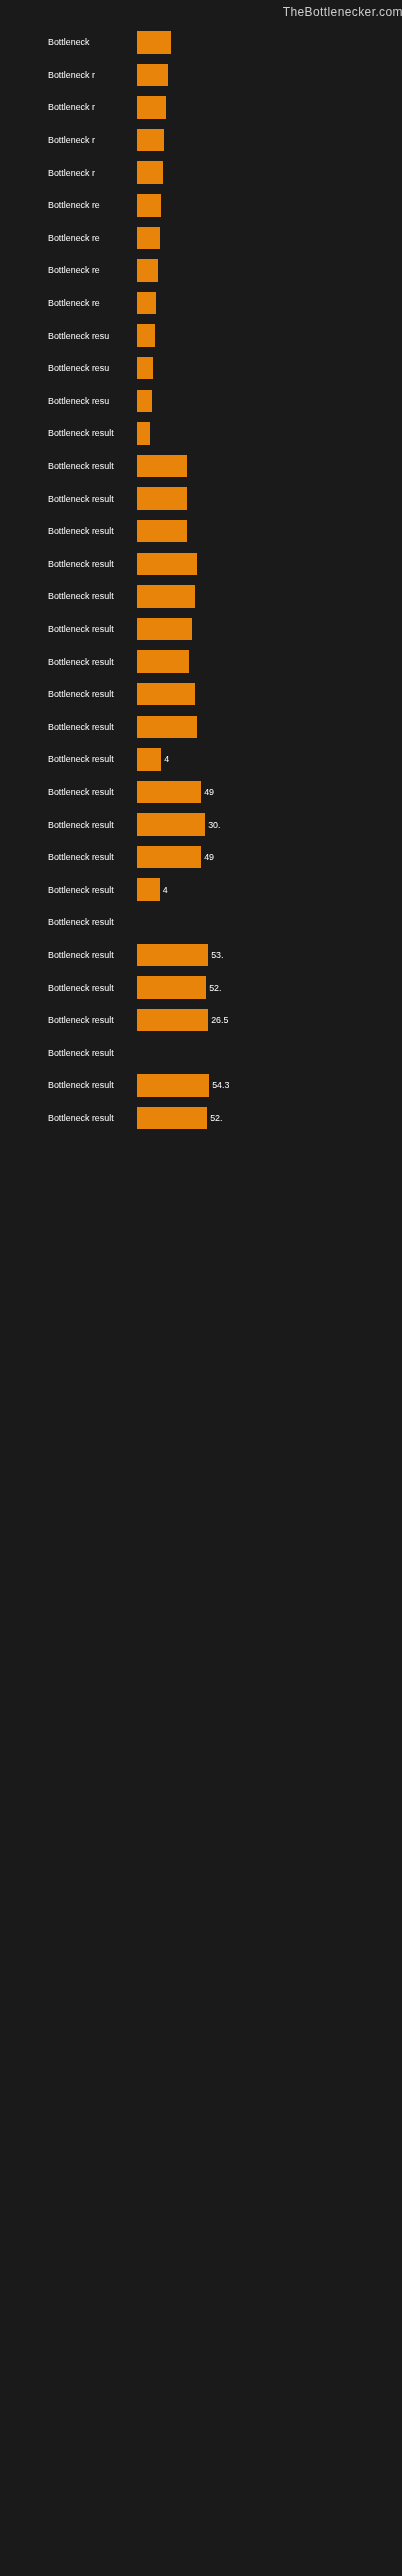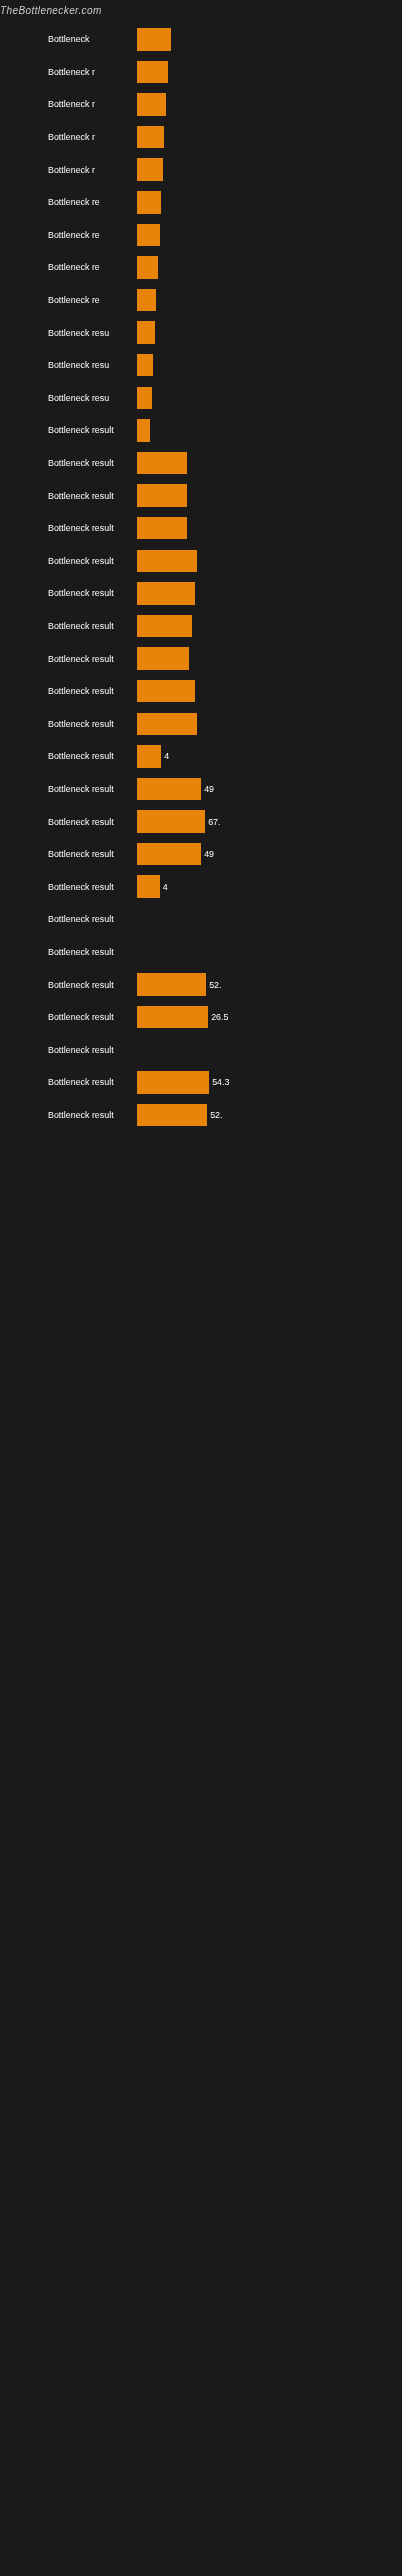--- a/index.html
+++ b/index.html
@@ -4,26 +4,25 @@
   <style>
     * { margin: 0; padding: 0; box-sizing: border-box; }
     body {
       background: #1a1a1a;
       font-family: Arial, sans-serif;
       width: 403px;
       min-height: 2576px;
       position: relative;
     }
     .site-title {
-      text-align: left;
+      text-align: right;
       color: #ccc;
-      font-size: 10px;
+      font-size: 12px;
       padding: 4.8px 0 8px 0;
       letter-spacing: 0.4px;
-      font-style: italic;
     }
     .chart-area {
       padding: 0 8px;
     }
     .bar-row {
       display: flex;
       align-items: center;
       margin-bottom: 1.6px;
       min-height: 31px;
       margin-left: 40px;
@@ -228,21 +227,21 @@
       <div class="bar-label">Bottleneck result</div>
       <div class="bar-container">
         <div class="bar" style="width: 64px;"></div>
         <span class="bar-value">49</span>
       </div>
     </div>
     <div class="bar-row">
       <div class="bar-label">Bottleneck result</div>
       <div class="bar-container">
         <div class="bar" style="width: 68px;"></div>
-        <span class="bar-value">67.</span>
+        <span class="bar-value">30.</span>
       </div>
     </div>
     <div class="bar-row">
       <div class="bar-label">Bottleneck result</div>
       <div class="bar-container">
         <div class="bar" style="width: 64px;"></div>
         <span class="bar-value">49</span>
       </div>
     </div>
     <div class="bar-row">
@@ -250,20 +249,24 @@
       <div class="bar-container">
         <div class="bar" style="width: 22.5px;"></div>
         <span class="bar-value">4</span>
       </div>
     </div>
     <div class="bar-row">
       <div class="bar-label">Bottleneck result</div>
     </div>
     <div class="bar-row">
       <div class="bar-label">Bottleneck result</div>
+      <div class="bar-container">
+        <div class="bar" style="width: 71px;"></div>
+        <span class="bar-value">53.</span>
+      </div>
     </div>
     <div class="bar-row">
       <div class="bar-label">Bottleneck result</div>
       <div class="bar-container">
         <div class="bar" style="width: 69px;"></div>
         <span class="bar-value">52.</span>
       </div>
     </div>
     <div class="bar-row">
       <div class="bar-label">Bottleneck result</div>

